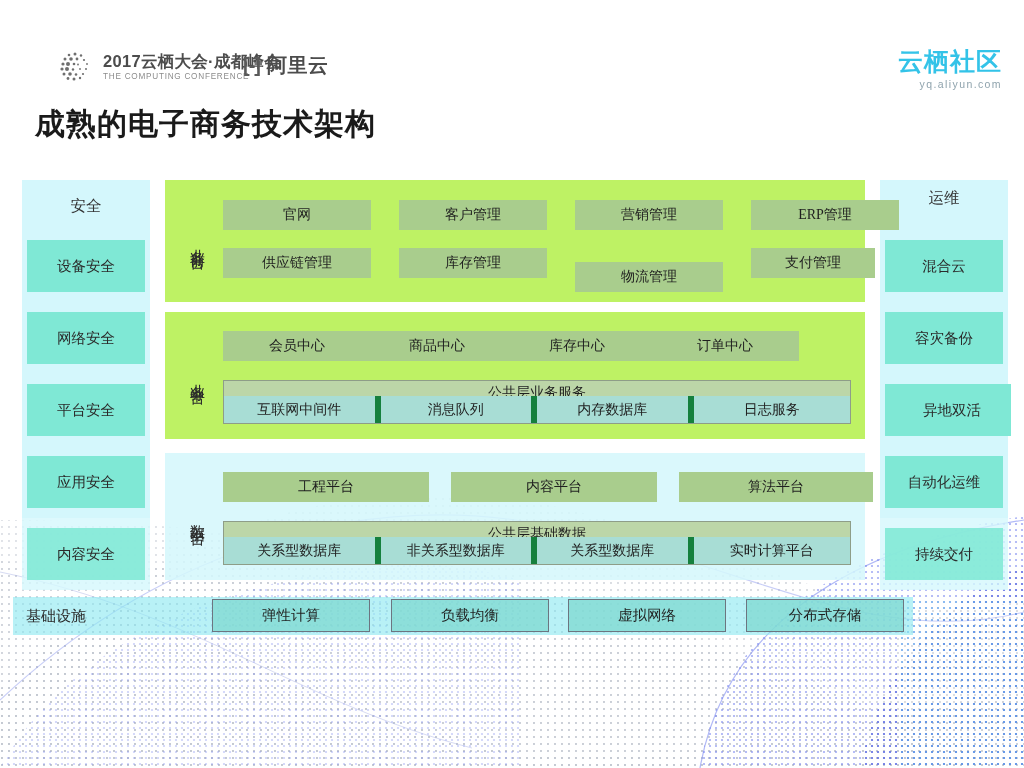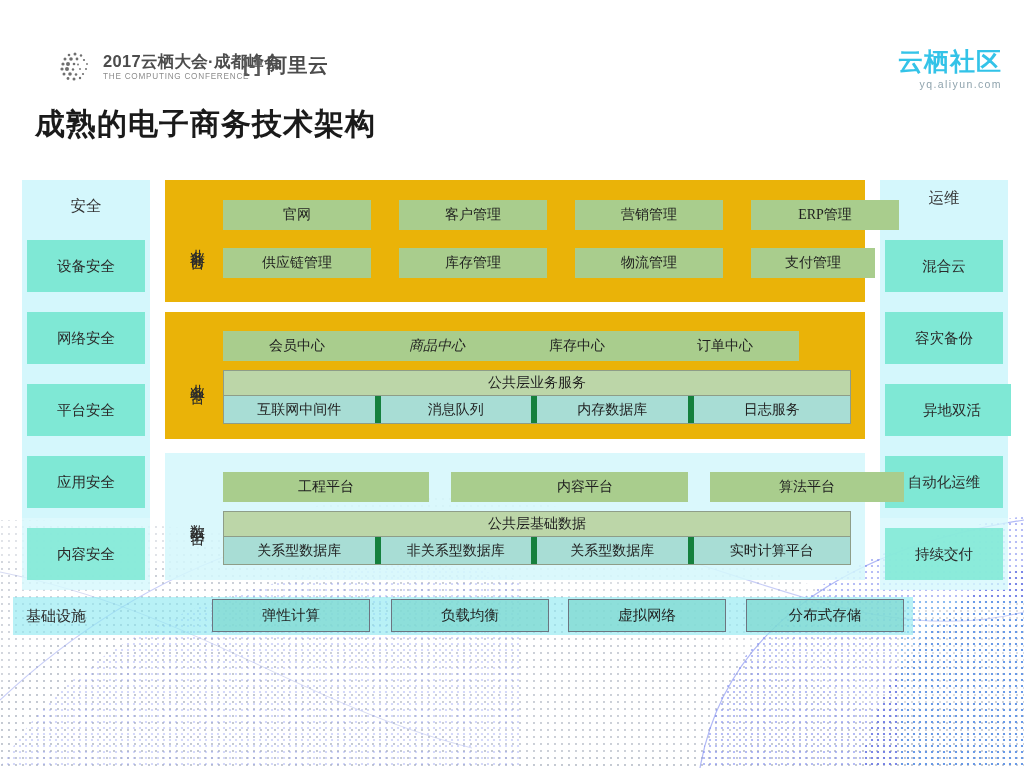--- a/index.html
+++ b/index.html
@@ -154,21 +154,21 @@
     font-size: 14.5px;
     color: #2b2b2b;
     font-family: "Liberation Serif", "DejaVu Serif", serif;
   }
 
   
   .section {
     position: absolute;
     left: 165px;
     width: 700px;
-    background: #eab308;
+    background: #bef264;
   }
   .sec-label {
     position: absolute;
     left: 10px;
     top: 0;
     width: 44px;
     height: 100%;
     display: flex;
     align-items: center;
     justify-content: center;
@@ -200,20 +200,21 @@
     background: #bcd6a8;
     border: 1px solid #8e9d88;
     height: 26px;
     display: flex;
     align-items: center;
     justify-content: center;
     font-size: 14px;
     color: #1f1f1f;
     box-sizing: border-box;
     font-family: "Liberation Serif", "DejaVu Serif", serif;
+    margin-top: 10px;
   }
   .subrow {
     position: absolute;
     left: 58px;
     display: flex;
     border: 1px solid #8e9d88;
     border-top: none;
     box-sizing: border-box;
     height: 28px;
   }
@@ -426,51 +427,51 @@
     <div class="grid-row" style="top:20px; gap:28px;">
       <div class="gbox" style="width:148px;">官网</div>
       <div class="gbox" style="width:148px;">客户管理</div>
       <div class="gbox" style="width:148px;">营销管理</div>
       <div class="gbox" style="width:148px;">ERP管理</div>
     </div>
 
     <div class="grid-row" style="top:68px; gap:28px;">
       <div class="gbox" style="width:148px;">供应链管理</div>
       <div class="gbox" style="width:148px;">库存管理</div>
-      <div class="gbox" style="width:148px;">物流管理</div>
+      <div class="gbox" style="width:148px;margin-top:14px;">物流管理</div>
       <div class="gbox" style="width:124px;">支付管理</div>
     </div>
   </div>
 
   <div class="section" style="top:312px; height:127px;">
     <div class="sec-label">业务中台</div>
 
     <div class="grid-row" style="top:19px; ">
       <div class="gbox" style="width:148px;">会员中心</div>
-      <div class="gbox" style="width:132px;font-style:italic;">商品中心</div>
+      <div class="gbox" style="width:132px;">商品中心</div>
       <div class="gbox" style="width:148px;">库存中心</div>
       <div class="gbox" style="width:148px;">订单中心</div>
     </div>
 
     <div class="band" style="top:58px; width:628px;">公共层业务服务</div>
 
     <div class="subrow" style="top:84px; width:628px;">
       <div class="tbox" style="width:157px;">互联网中间件</div>
       <div class="tbox" style="width:157px;">消息队列</div>
       <div class="tbox" style="width:157px;">内存数据库</div>
       <div class="tbox" style="width:157px;">日志服务</div>
     </div>
   </div>
 
   <div class="section" style="top:453px; height:127px; background:rgba(212,247,252,0.86);">
     <div class="sec-label">数据中台</div>
 
     <div class="grid-row" style="top:19px; gap:22px;">
       <div class="gbox" style="width:206px;">工程平台</div>
-      <div class="gbox" style="width:206px;padding-left:31px;">内容平台</div>
+      <div class="gbox" style="width:206px;">内容平台</div>
       <div class="gbox" style="width:194px;">算法平台</div>
     </div>
 
     <div class="band" style="top:58px; width:628px;">公共层基础数据</div>
 
     <div class="subrow" style="top:84px; width:628px;">
       <div class="tbox" style="width:157px;">关系型数据库</div>
       <div class="tbox" style="width:157px;">非关系型数据库</div>
       <div class="tbox" style="width:157px;">关系型数据库</div>
       <div class="tbox" style="width:157px;">实时计算平台</div>

